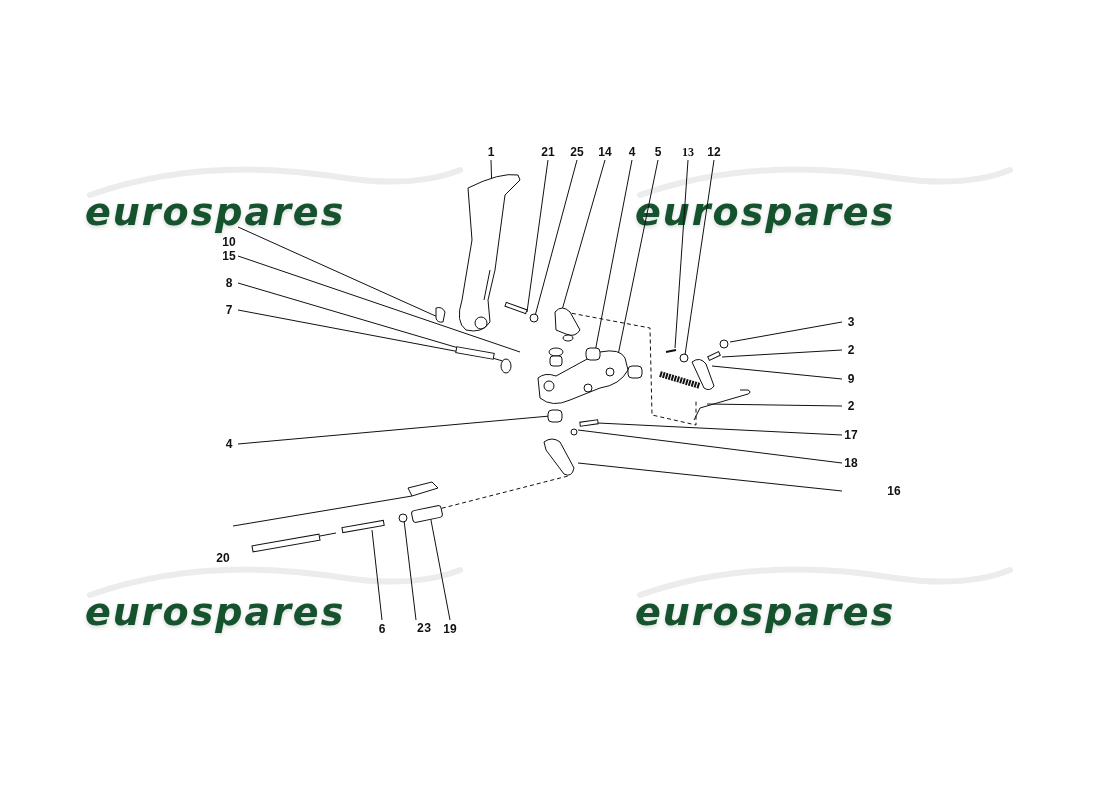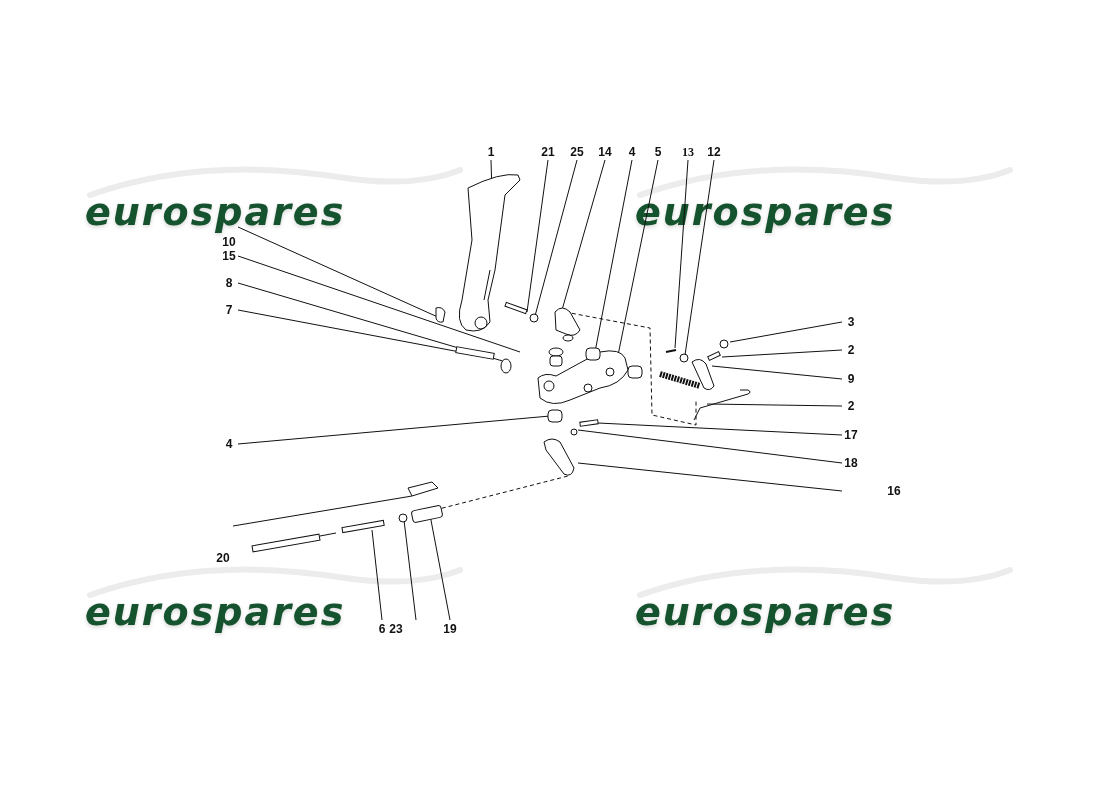--- a/index.html
+++ b/index.html
@@ -142,15 +142,15 @@
   <div class="callout" style="left:851px; top:322px;">3</div>
   <div class="callout" style="left:851px; top:350px;">2</div>
   <div class="callout" style="left:851px; top:379px;">9</div>
   <div class="callout" style="left:851px; top:406px;">2</div>
   <div class="callout" style="left:851px; top:435px;">17</div>
   <div class="callout" style="left:229px; top:444px;">4</div>
   <div class="callout" style="left:851px; top:463px;">18</div>
   <div class="callout" style="left:851px; top:491px;margin-left:43px;">16</div>
   <div class="callout" style="left:223px; top:526px;margin-top:32px;">20</div>
   <div class="callout" style="left:382px; top:629px;">6</div>
-  <div class="callout" style="left:396px; top:629px;">23</div>
+  <div class="callout" style="left:424px; top:629px;font-family:Liberation Mono, monospace;">23</div>
   <div class="callout" style="left:450px; top:629px;">19</div>
 </div>
 
 </body></html>

